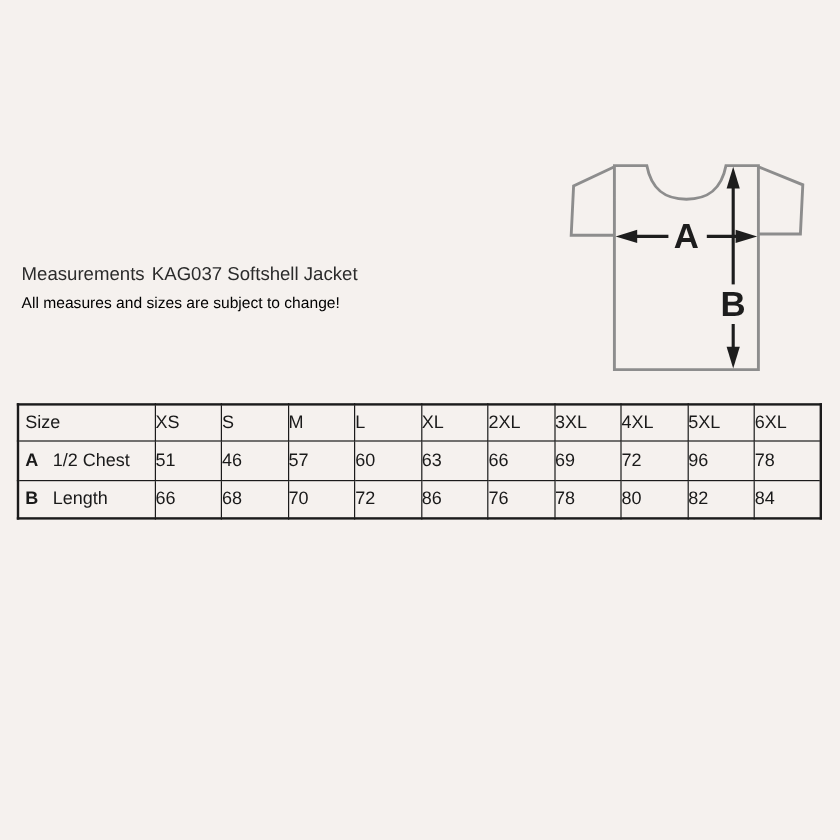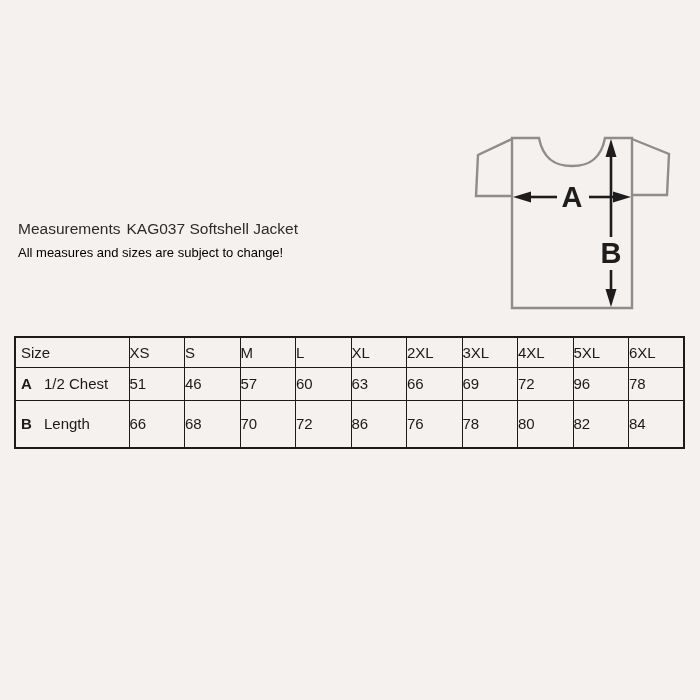--- a/index.html
+++ b/index.html
@@ -33,21 +33,21 @@
     border-collapse:collapse;table-layout:fixed;
     font-size:15px;color:#1a1a1a;
   }
   table.size-table{border:2px solid #1b1b1b;}
   table.size-table td,table.size-table th{
     border:1.5px solid #1b1b1b;
     padding:0;text-align:left;font-weight:normal;vertical-align:middle;
   }
   tr.hdr-row{height:30px;}
   tr.data-row-a{height:33px;}
-  tr.data-row-b{height:48px;}
+  tr.data-row-b{height:32px;}
   .corner-cell{text-align:left;padding-left:5px !important;}
   .label-cell{text-align:left !important;padding-left:5px !important;white-space:nowrap;}
   .row-key{font-weight:bold;display:inline-block;min-width:14px;}
   .row-label{margin-left:9px;margin-top:20px;}
 </style>
 </head>
 <body>
 
 <div class="canvas">
 

